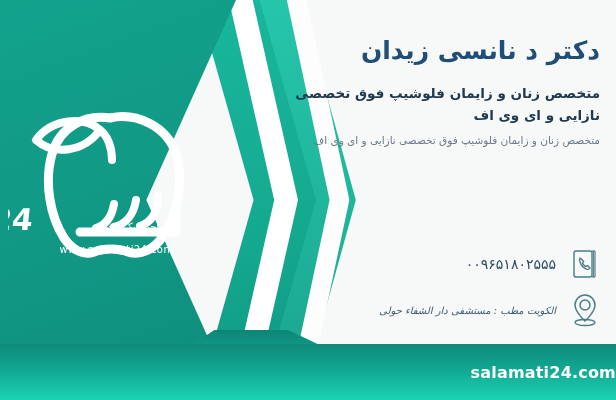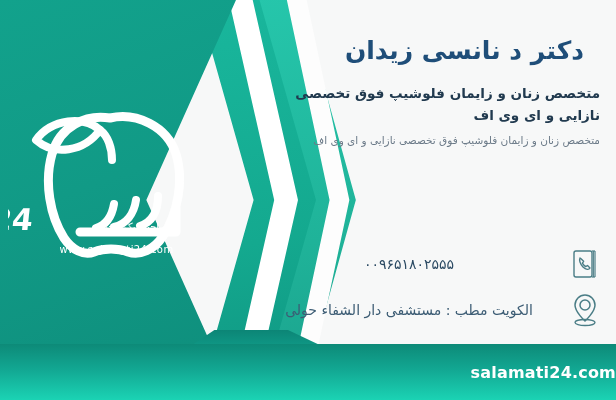--- a/index.html
+++ b/index.html
@@ -124,21 +124,21 @@
     width: 330px;
     text-align: right;
     direction: rtl;
     z-index: 3;
   }
   .doc-name {
     color: #1f4e79;
     font-size: 25px;
     font-weight: bold;
     line-height: 1.35;
-    margin: 0 16px 14px 0;
+    margin: 0 0 14px 0;
   }
   .specialty {
     color: #213a4f;
     font-size: 13.5px;
     font-weight: bold;
     line-height: 1.65;
     margin: 0 0 6px 0;
   }
   .specialty-sub {
     color: #6b7a88;
@@ -164,33 +164,33 @@
   }
   .contact-icon {
     flex: 0 0 auto;
     width: 34px; height: 36px;
     display: flex;
     align-items: center;
     justify-content: center;
   }
   .contact-text {
     flex: 1 1 auto;
-    text-align: center;
     color: #2b4a63;
     font-size: 13px;
     direction: rtl;
   }
   .contact-text.phone {
     font-size: 14px;
     letter-spacing: 1px;
     color: #2b4a63;
   }
   .contact-text.addr {
-    font-size: 14px;
+    font-size: 10px;
     color: #3c5c74;
+    font-style: italic;
   }
 </style>
 </head>
 <body>
 
 <div id="card">
 
   <div class="chev chev-teal-2"></div>
   <div class="chev chev-white-2"></div>
   <div class="chev chev-teal-1"></div>

